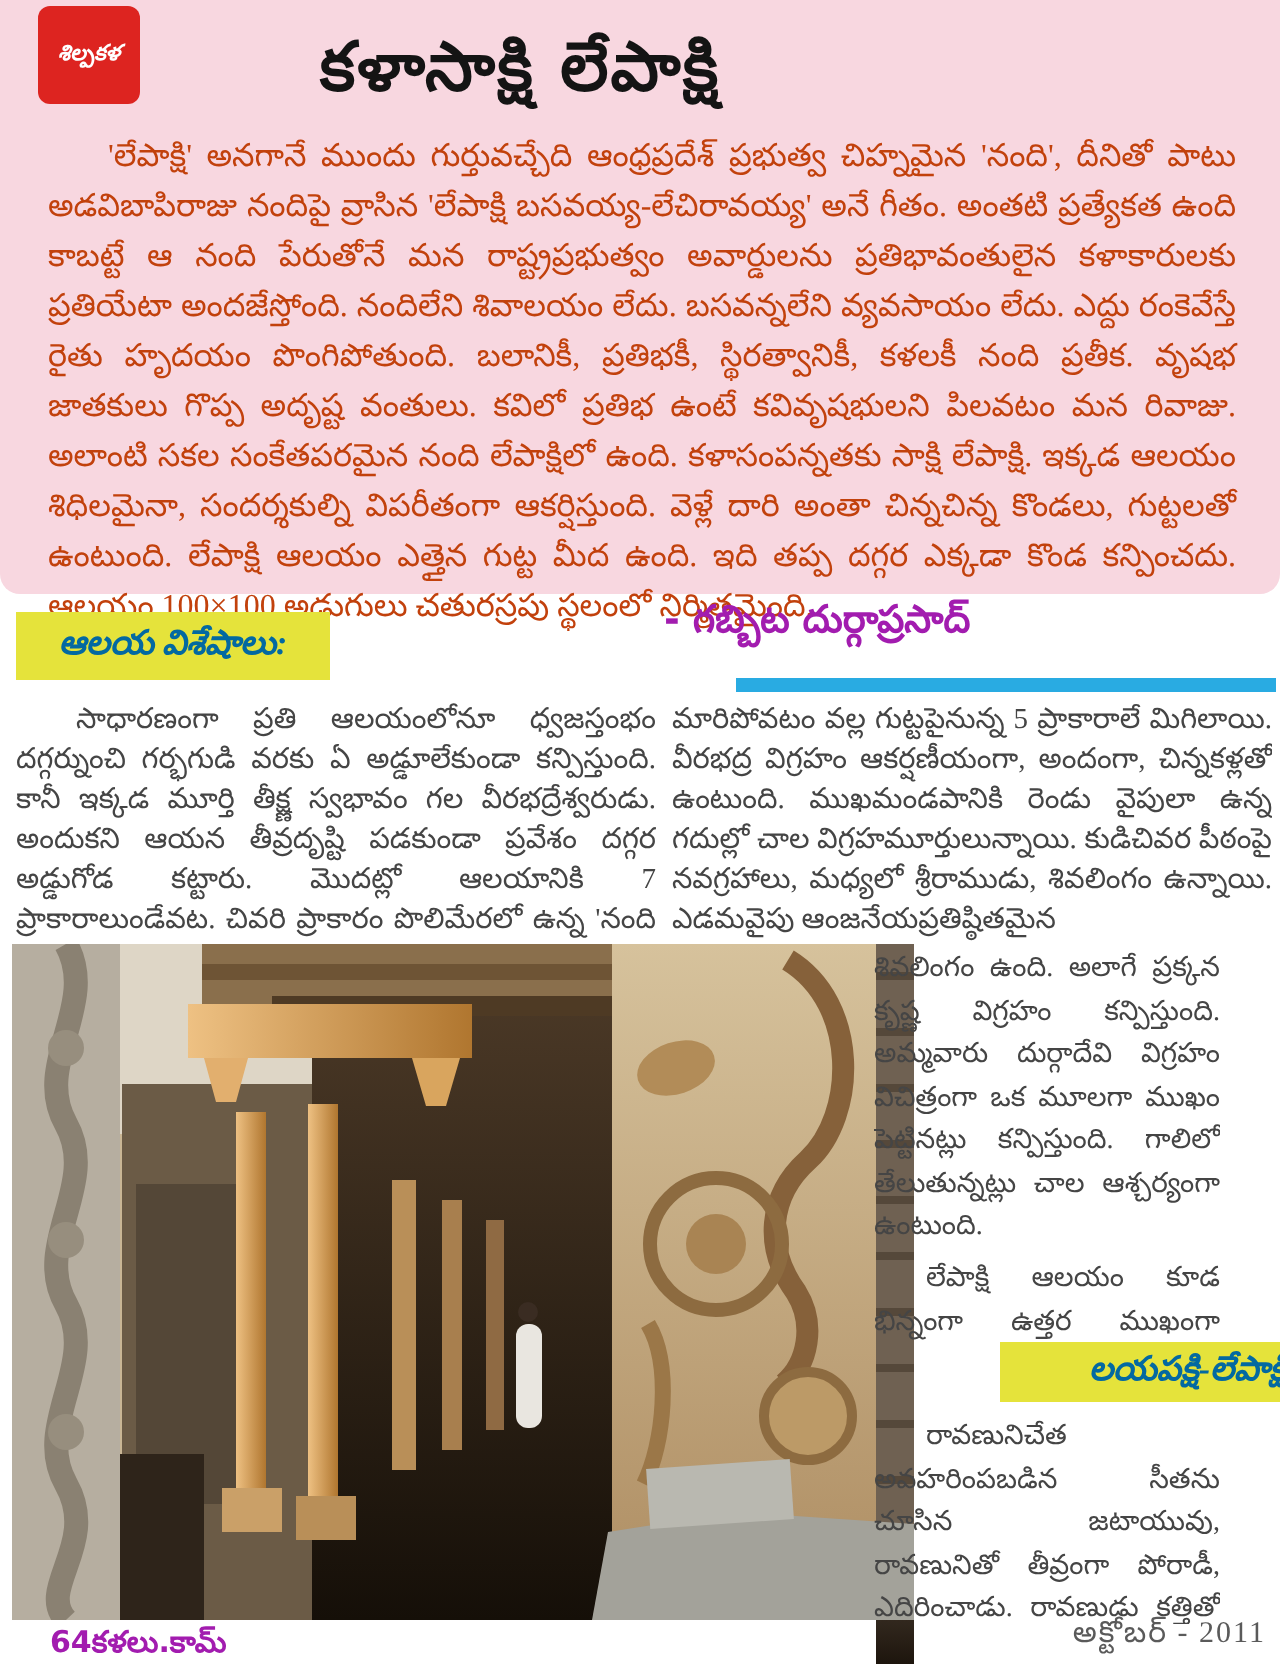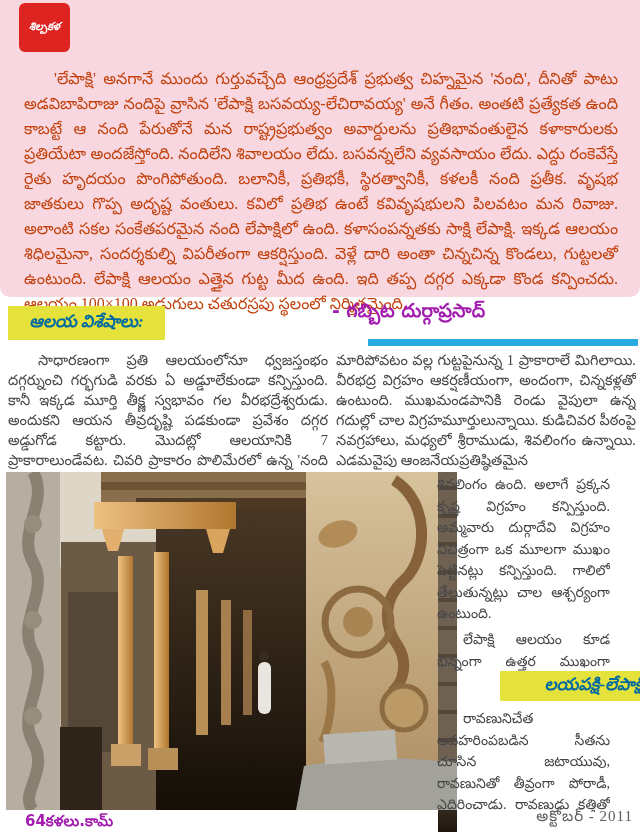--- a/index.html
+++ b/index.html
@@ -83,29 +83,30 @@
     letter-spacing:1px;
   }
 </style>
 </head>
 <body>
 
 <div class="page">
 
   <div class="pink-block">
     <div class="badge">శిల్పకళ</div>
+    <div class="title">కళాసాక్షి లేపాక్షి</div>
     <p class="intro">'లేపాక్షి' అనగానే ముందు గుర్తువచ్చేది ఆంధ్రప్రదేశ్ ప్రభుత్వ చిహ్నమైన 'నంది', దీనితో పాటు అడవిబాపిరాజు నందిపై వ్రాసిన 'లేపాక్షి బసవయ్య-లేచిరావయ్య' అనే గీతం. అంతటి ప్రత్యేకత ఉంది కాబట్టే ఆ నంది పేరుతోనే మన రాష్ట్రప్రభుత్వం అవార్డులను ప్రతిభావంతులైన కళాకారులకు ప్రతియేటా అందజేస్తోంది. నందిలేని శివాలయం లేదు. బసవన్నలేని వ్యవసాయం లేదు. ఎద్దు రంకెవేస్తే రైతు హృదయం పొంగిపోతుంది. బలానికీ, ప్రతిభకీ, స్థిరత్వానికీ, కళలకీ నంది ప్రతీక. వృషభ జాతకులు గొప్ప అదృష్ట వంతులు. కవిలో ప్రతిభ ఉంటే కవివృషభులని పిలవటం మన రివాజు. అలాంటి సకల సంకేతపరమైన నంది లేపాక్షిలో ఉంది. కళాసంపన్నతకు సాక్షి లేపాక్షి. ఇక్కడ ఆలయం శిధిలమైనా, సందర్శకుల్ని విపరీతంగా ఆకర్షిస్తుంది. వెళ్లే దారి అంతా చిన్నచిన్న కొండలు, గుట్టలతో ఉంటుంది. లేపాక్షి ఆలయం ఎత్తైన గుట్ట మీద ఉంది. ఇది తప్ప దగ్గర ఎక్కడా కొండ కన్పించదు. ఆలయం 100×100 అడుగులు చతురస్రపు స్థలంలో నిర్మితమైంది.</p>
   </div>
 
   <div class="yellow-band heading-1">ఆలయ విశేషాలు:</div>
   <div class="byline">- గబ్బిట దుర్గాప్రసాద్</div>
   <div class="blue-rule"></div>
 
   <p class="bodycol col-left">సాధారణంగా ప్రతి ఆలయంలోనూ ధ్వజస్తంభం దగ్గర్నుంచి గర్భగుడి వరకు ఏ అడ్డూలేకుండా కన్పిస్తుంది. కానీ ఇక్కడ మూర్తి తీక్ష్ణ స్వభావం గల వీరభద్రేశ్వరుడు. అందుకని ఆయన తీవ్రదృష్టి పడకుండా ప్రవేశం దగ్గర అడ్డుగోడ కట్టారు. మొదట్లో ఆలయానికి 7 ప్రాకారాలుండేవట. చివరి ప్రాకారం పొలిమేరలో ఉన్న 'నంది విగ్రహం' చుట్టూ వరకు ఉండేదట. బయటభూమి నివాసభూమిగా</p>
-  <p class="bodycol col-right">మారిపోవటం వల్ల గుట్టపైనున్న 1 ప్రాకారాలే మిగిలాయి. వీరభద్ర విగ్రహం ఆకర్షణీయంగా, అందంగా, చిన్నకళ్లతో ఉంటుంది. ముఖమండపానికి రెండు వైపులా ఉన్న గదుల్లో చాల విగ్రహమూర్తులున్నాయి. కుడిచివర పీఠంపై నవగ్రహాలు, మధ్యలో శ్రీరాముడు, శివలింగం ఉన్నాయి. ఎడమవైపు ఆంజనేయప్రతిష్ఠితమైన</p>
+  <p class="bodycol col-right">మారిపోవటం వల్ల గుట్టపైనున్న 5 ప్రాకారాలే మిగిలాయి. వీరభద్ర విగ్రహం ఆకర్షణీయంగా, అందంగా, చిన్నకళ్లతో ఉంటుంది. ముఖమండపానికి రెండు వైపులా ఉన్న గదుల్లో చాల విగ్రహమూర్తులున్నాయి. కుడిచివర పీఠంపై నవగ్రహాలు, మధ్యలో శ్రీరాముడు, శివలింగం ఉన్నాయి. ఎడమవైపు ఆంజనేయప్రతిష్ఠితమైన</p>
 
   <div class="photo">
     <svg viewBox="0 0 451 338" preserveAspectRatio="none">
       <defs>
         <linearGradient id="darkGrad" x1="0" y1="0" x2="0" y2="1">
           <stop offset="0" stop-color="#4a3826"></stop>
             <stop offset="1" stop-color="#150f08"></stop>
         </linearGradient>
         <linearGradient id="goldGrad" x1="0" y1="0" x2="1" y2="0">
           <stop offset="0" stop-color="#eec183"></stop>

